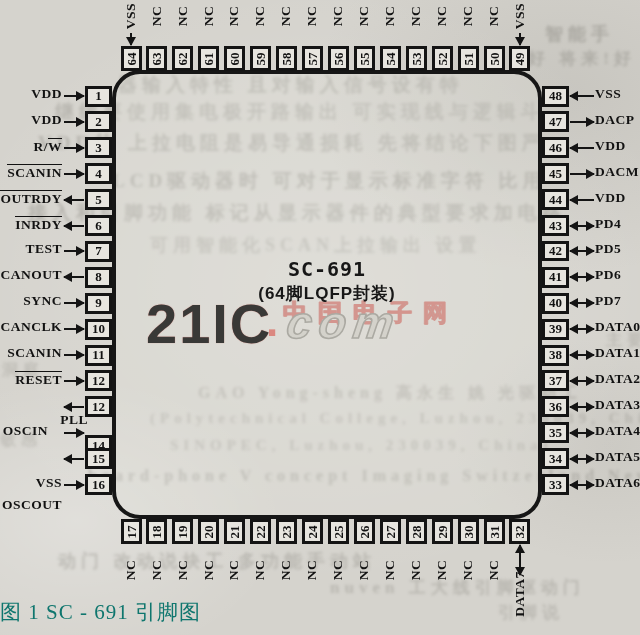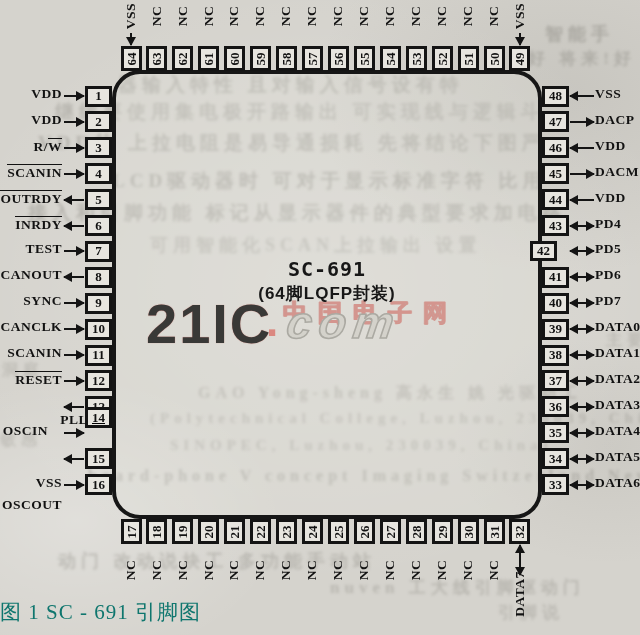--- a/index.html
+++ b/index.html
@@ -228,21 +228,21 @@
         <div class="hd hd-r"></div>
       </div>
       <div class="pin-square" style="width: 27px; height: 21px; left: 85px; top: 396.3px;">
         <span class="pin-num">12</span>
       </div>
       <div class="h-label" style="top: 396.8px; right: 552px; margin-top: 15px;"><span>PLL</span></div>
       <div class="arrow" style="left: 64px; top: 400.8px; width: 20px; height: 12px;">
         <div class="a-line-h"></div>
         <div class="hd hd-l"></div>
       </div>
-      <div class="pin-square" style="width: 27px; height: 21px; left: 85px; top: 407px; text-decoration: underline;">
+      <div class="pin-square" style="width: 27px; height: 21px; left: 85px; top: 435px; text-decoration: underline;">
         <span class="pin-num">14</span>
       </div>
       <div class="h-label" style="top: 422.7px; right: 592px; margin-left: 36px;"><span>OSCIN</span></div>
       <div class="arrow" style="left: 64px; top: 426.7px; width: 20px; height: 12px;">
         <div class="a-line-h"></div>
         <div class="hd hd-r"></div>
       </div>
       <div class="pin-square" style="width: 27px; height: 21px; left: 85px; top: 448.1px;">
         <span class="pin-num">15</span>
       </div>
@@ -301,21 +301,21 @@
       </div>
       <div class="pin-square" style="width: 27px; height: 21px; left: 542px; top: 215px;">
         <span class="pin-num">43</span>
       </div>
       <div class="h-label" style="top: 215.5px; left: 595px;"><span>PD4</span></div>
       <div class="arrow" style="left: 570px; top: 219.5px; width: 24px; height: 12px;">
         <div class="a-line-h"></div>
         <div class="hd hd-l"></div>
         <div class="hd hd-r"></div>
       </div>
-      <div class="pin-square" style="width: 27px; height: 20px; left: 530px; top: 240.9px;">
+      <div class="pin-square" style="width: 27px; height: 20px; left: 542px; top: 240.9px;">
         <span class="pin-num">42</span>
       </div>
       <div class="h-label" style="top: 241.4px; left: 595px;"><span>PD5</span></div>
       <div class="arrow" style="left: 570px; top: 245.4px; width: 24px; height: 12px;">
         <div class="a-line-h"></div>
         <div class="hd hd-l"></div>
         <div class="hd hd-r"></div>
       </div>
       <div class="pin-square" style="width: 27px; height: 21px; left: 542px; top: 266.8px;">
         <span class="pin-num">41</span>

